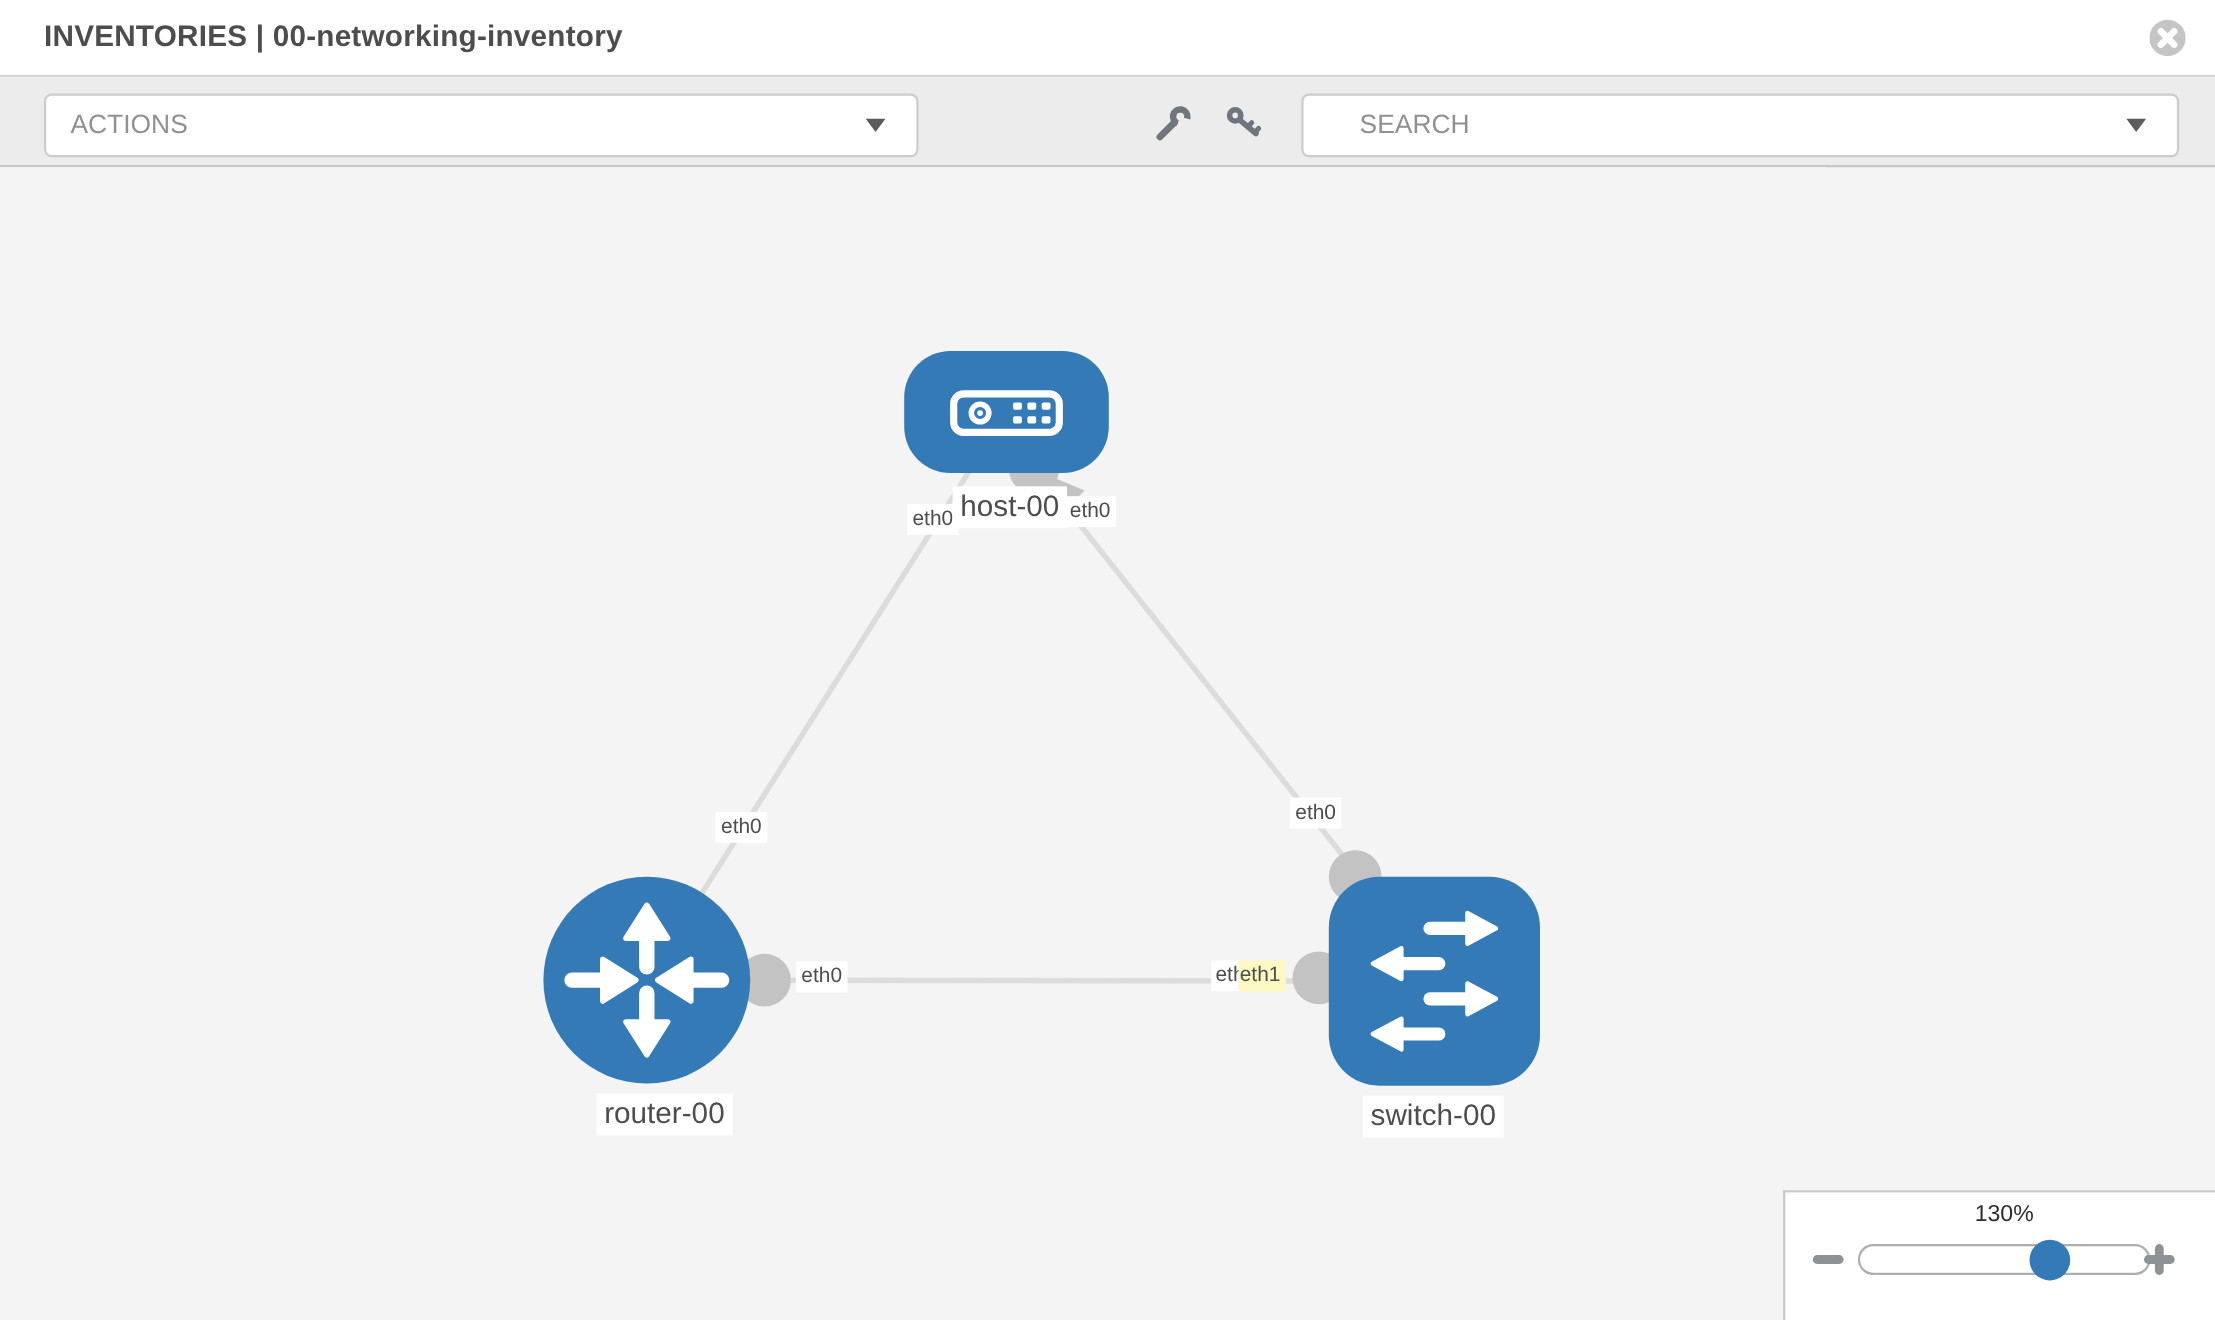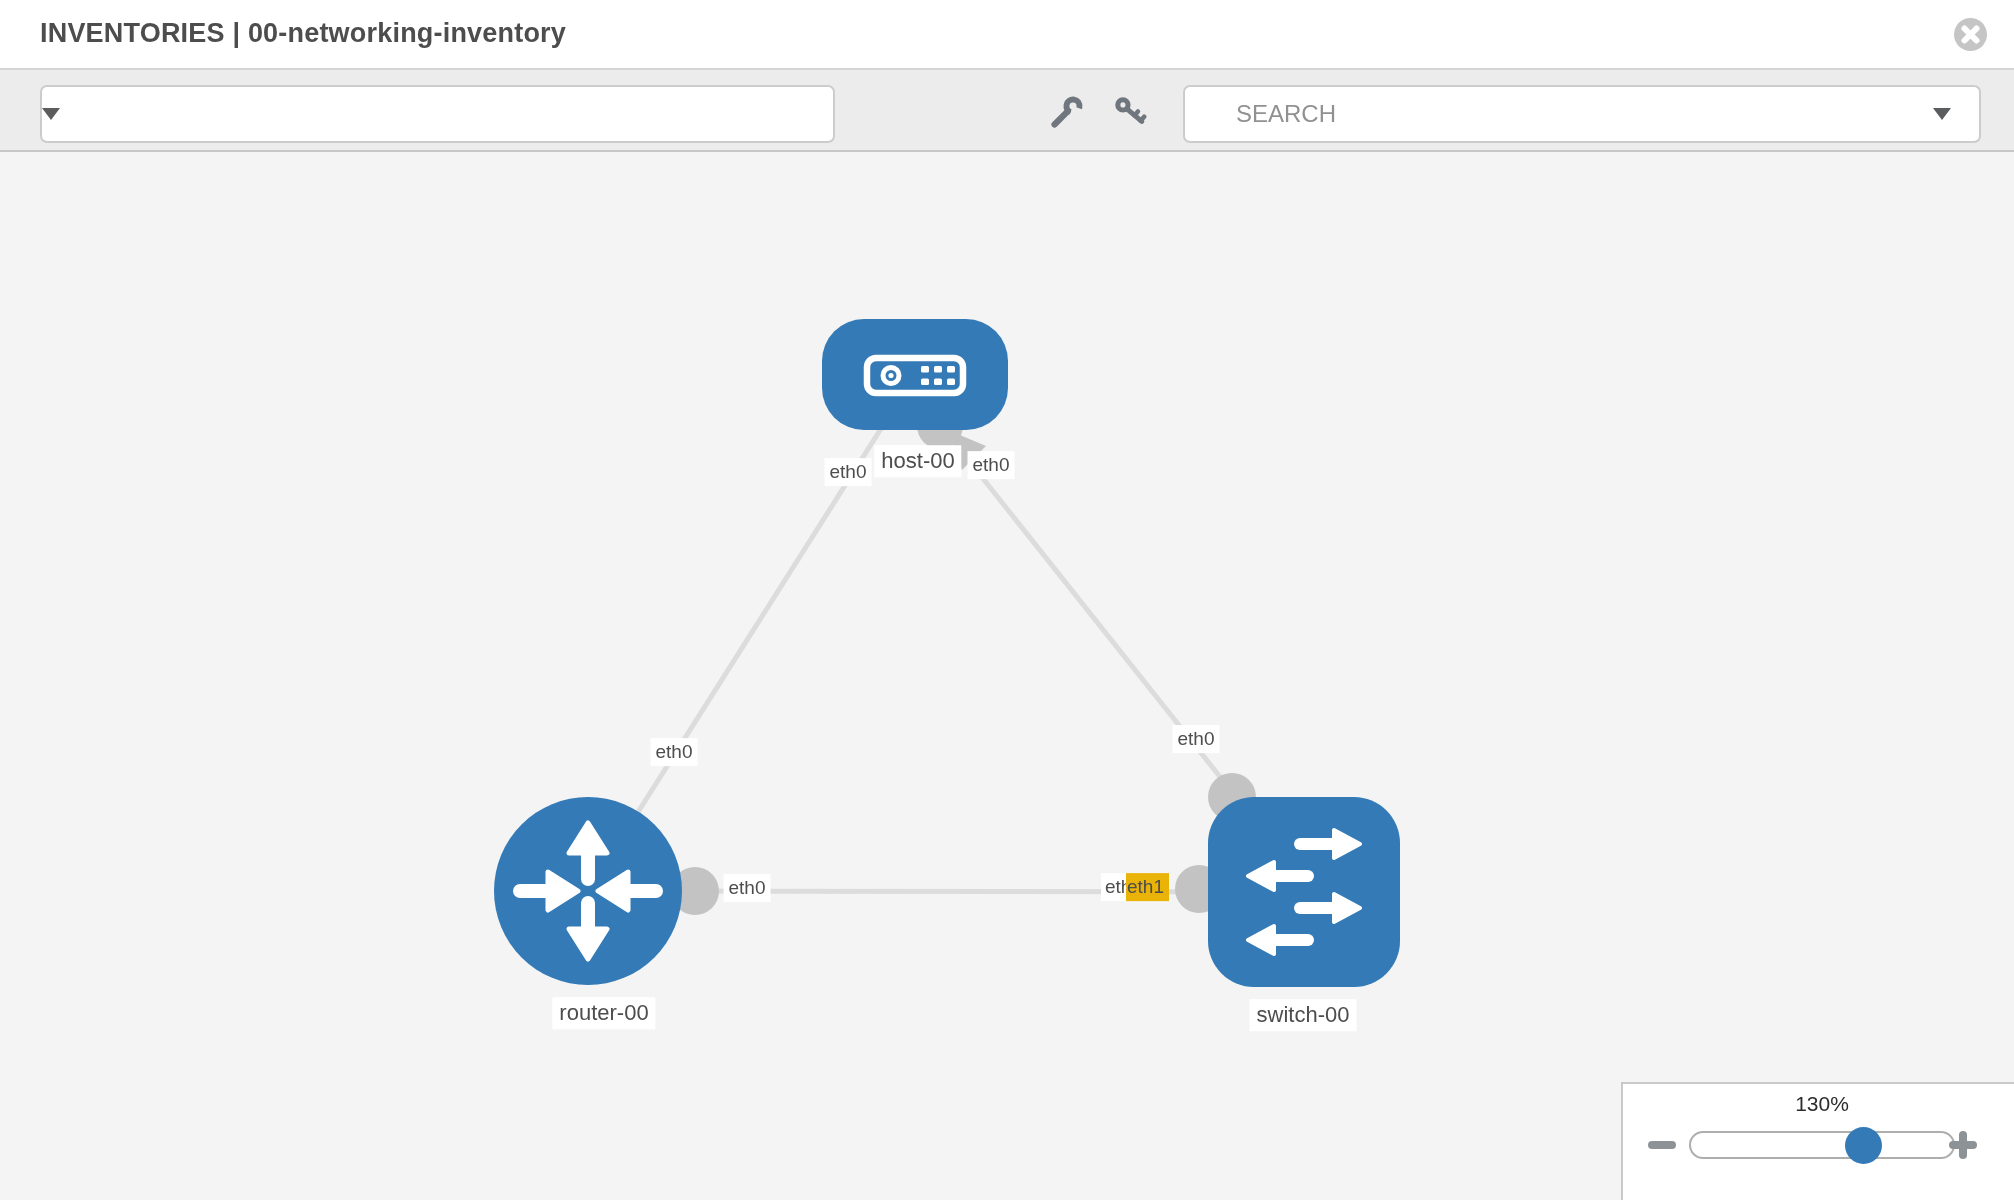--- a/index.html
+++ b/index.html
@@ -45,31 +45,31 @@
   .tool-icon.key{left:1113px;}
   
   .graph{
     position:absolute;left:0;top:152px;width:1660px;height:1048px;background:#f4f4f4;
   }
   .graph svg{position:absolute;left:0;top:0;}
   .chip{
     position:absolute;transform:translate(-50%,-50%);
     background:#ffffff;color:#4d4d4d;white-space:nowrap;line-height:1.25;
   }
-  .node-chip{font-size:22px;padding:2px 7px;z-index:6;}
+  .node-chip{font-size:27px;padding:2px 7px;z-index:6;}
   .iface-chip{font-size:19px;padding:2px 5px;z-index:5;}
   .overlap-chip{
     position:absolute;left:1101px;top:735px;transform:translate(0,-50%);
     z-index:5;font-size:19px;color:#4d4d4d;white-space:nowrap;line-height:1.25;display:flex;
   }
   .overlap-chip .clip{
     display:inline-block;width:22px;overflow:hidden;background:#fff;padding:2px 0 2px 4px;
   }
   .overlap-chip .top{
-    display:inline-block;background:#eab308;padding:2px 5px 2px 1px;margin-left:-1px;
+    display:inline-block;background:#fef9c3;padding:2px 5px 2px 1px;margin-left:-1px;
   }
   
   .zoom-panel{
     position:absolute;left:1621px;top:1082px;width:393px;height:118px;
     background:#ffffff;border-left:2px solid #c9c9c9;border-top:2px solid #c9c9c9;
     box-sizing:border-box;
   }
   .zoom-label{
     position:absolute;left:66px;top:8px;width:266px;text-align:center;
     font-size:21px;color:#2d2d2d;
@@ -103,20 +103,21 @@
     <svg width="33" height="33" viewBox="0 0 33 33">
       <circle cx="16.5" cy="16.5" r="16.5" fill="#c5c5c5"></circle>
       <line x1="10.5" y1="10.5" x2="22.5" y2="22.5" stroke="#fff" stroke-width="6" stroke-linecap="round"></line>
       <line x1="22.5" y1="10.5" x2="10.5" y2="22.5" stroke="#fff" stroke-width="6" stroke-linecap="round"></line>
     </svg>
   </div>
 </div>
 
 <div class="toolbar">
   <div class="select-box actions-box">
+    <span class="sel-label">ACTIONS</span>
     <span class="caret"></span>
   </div>
 
   <div class="tool-icon wrench">
     <svg width="34" height="34" viewBox="0 0 24 24">
       <circle cx="16.2" cy="7.8" r="4.6" fill="none" stroke="#6f767d" stroke-width="4.2" stroke-dasharray="21 8" stroke-dashoffset="-1" transform="rotate(100 16.2 7.8)"></circle>
       <line x1="3.2" y1="20.8" x2="12.6" y2="11.4" stroke="#6f767d" stroke-width="4.4" stroke-linecap="round"></line>
     </svg>
   </div>
   <div class="tool-icon key">

